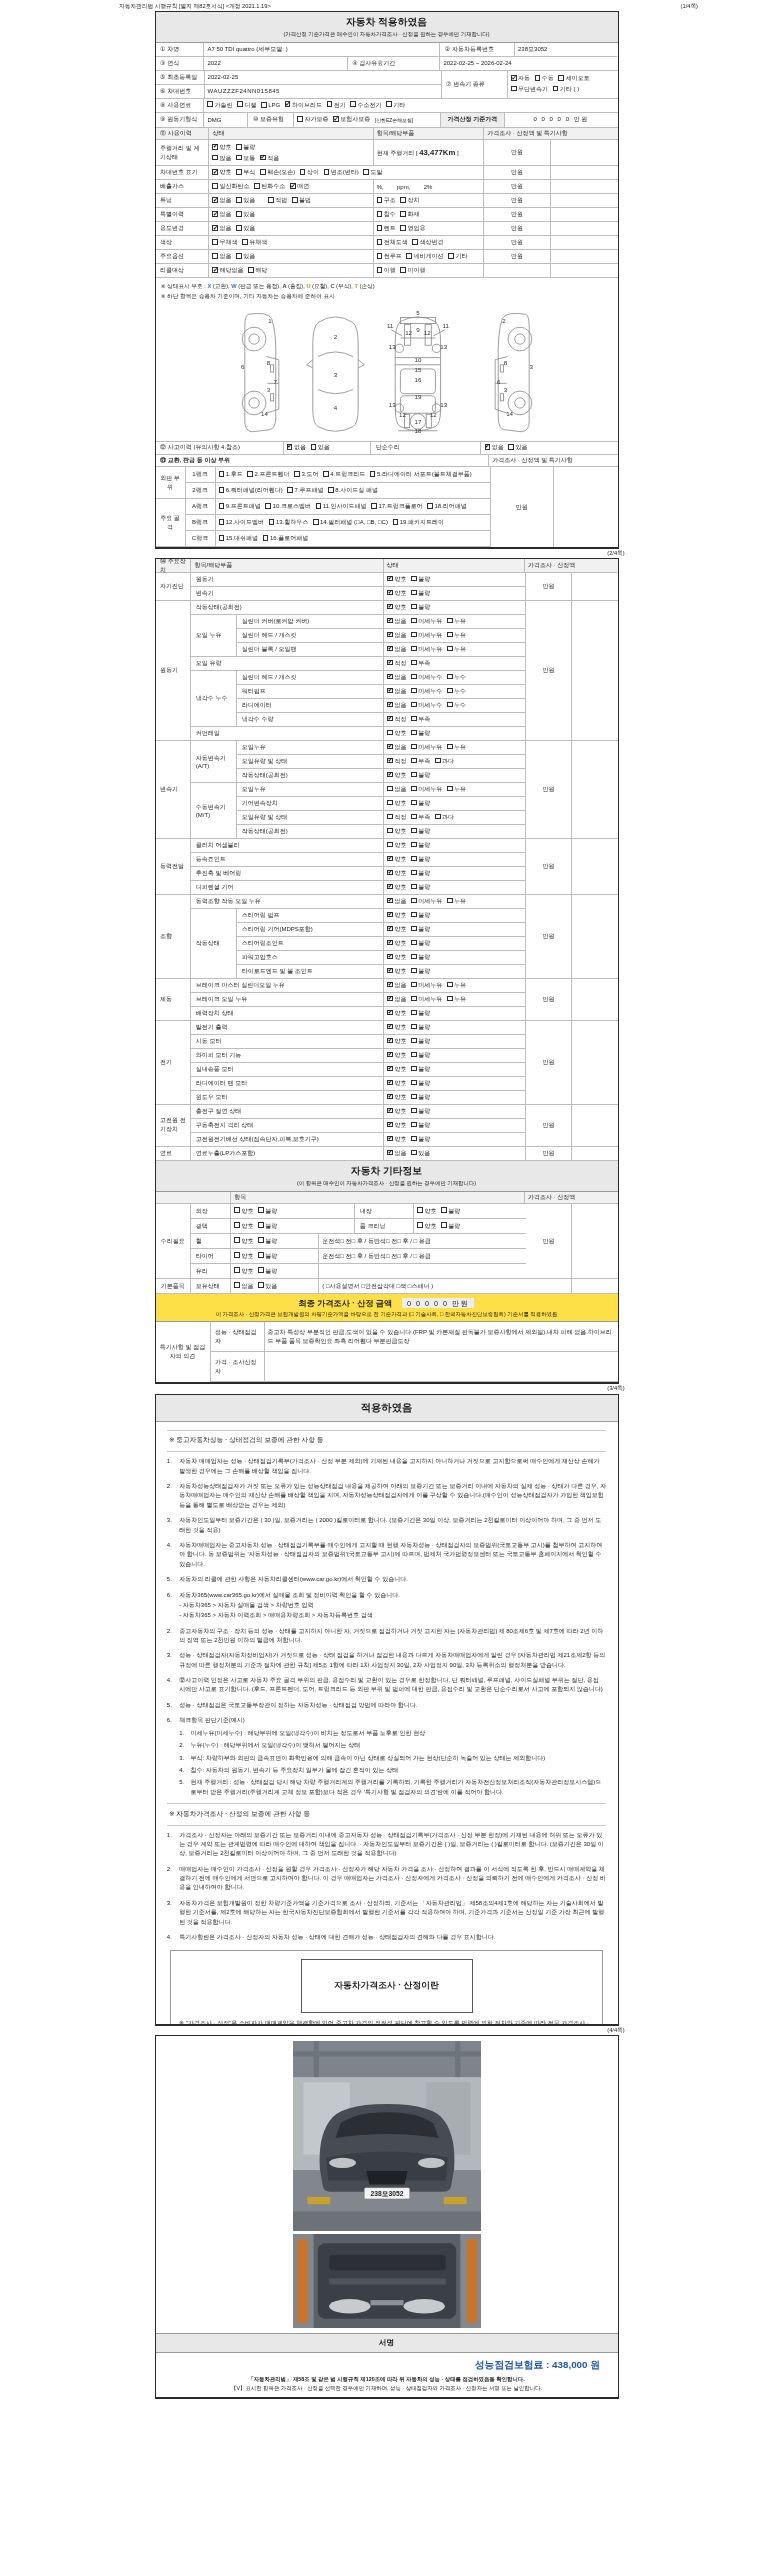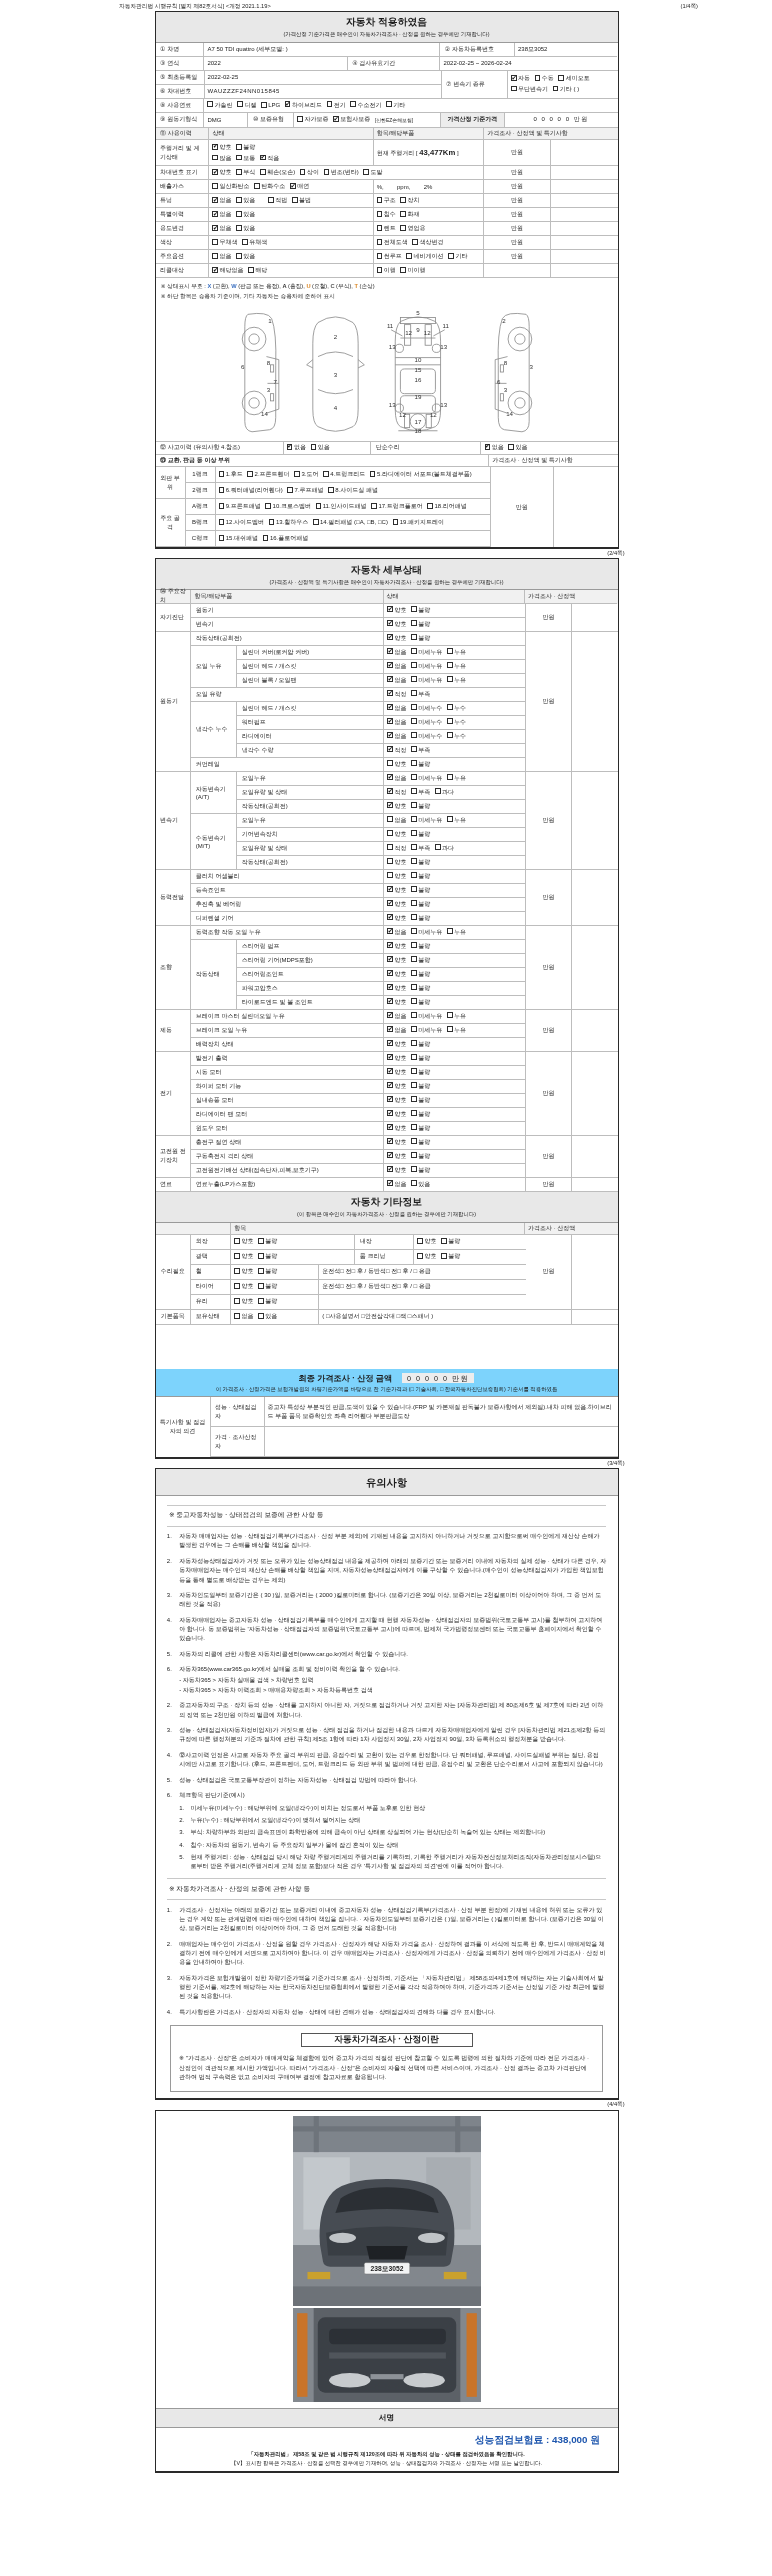--- a/index.html
+++ b/index.html
@@ -43,21 +43,21 @@
   .legend{font-size:5.7px;padding:3.6px 5.2px 0;line-height:1.5;}
   
   .notice-body{padding:5.2px 11.3px 4.1px;}
   .nsubhead{border-top:0.5px solid #c8c8c8;border-bottom:0.5px solid #c8c8c8;padding:5.7px 2.1px;font-size:6.7px;margin:3.1px 0 5.2px;}
   .nitem{display:flex;font-size:6px;line-height:1.55;margin-bottom:6.2px;}
   .nnum{width:12.4px;flex:none;}
   .nsub{margin-top:1px;}
   .nsubnum{display:flex;margin-top:3.1px;}
   .nsubnum .nnum{width:11.3px;}
   .infobox-outer{border:0.5px solid #9a9a9a;margin:8.2px 3.1px 5.2px;padding:7.2px 8.2px 8.2px;}
-  .infobox-title{border:0.5px solid #555;width:170px;margin:0 auto;text-align:center;font-size:8.8px;font-weight:bold;padding:0 0;}
+  .infobox-title{border:0.5px solid #555;width:170px;margin:0 auto;text-align:center;font-size:8.8px;font-weight:bold;padding:20px 0;}
   .infobox-text{font-size:6px;line-height:1.6;margin-top:6.7px;}
   
   .photo-stack{display:flex;flex-direction:column;align-items:center;padding:5.2px 0 5.2px;gap:2.6px;}
   
   .signband{background:#e8e8e8;border-top:0.5px solid #9a9a9a;border-bottom:0.5px solid #9a9a9a;text-align:center;font-size:7.7px;font-weight:bold;padding:4.1px 0;}
   .premium{text-align:right;padding:6.2px 17.5px 3.1px 0;font-size:9.8px;font-weight:bold;color:#1f57ae;}
   .footlines{text-align:center;font-size:5.4px;color:#222;line-height:1.6;padding-bottom:4.1px;}
   .footlines .b{font-weight:bold;}
   svg text{font-family:"Liberation Sans","DejaVu Sans",sans-serif;}
 </style>
@@ -414,24 +414,20 @@
         </div>
       <div class="c center" style="width:64px;border-bottom:none;align-items:center;" id="accident-price">만원</div>
       <div class="c last" style="width:64px;border-bottom:none;"></div>
     </div>
   </div>
   <div class="pagemark">
       <span>(2/4쪽)</span>
     </div>
 
   <div class="pagebox">
-    <div class="sechead">
-      <div class="t">자동차 세부상태</div>
-      <div class="n">(가격조사 · 산정액 및 특기사항은 매수인이 자동차가격조사 · 산정을 원하는 경우에만 기재합니다)</div>
-    </div>
     <div class="fr hed" style="height:13.4px;">
       <div class="c lab" style="width:36px;">⑭ 주요장치</div>
       <div class="c" style="width:193px;">항목/해당부품</div>
       <div class="c" style="width:142px;">상태</div>
       <div class="c last" style="width:93px;">가격조사 · 산정액</div>
     </div>
     <div id="detail-rows">
         <div class="fr">
          <div class="c lab" style="width:36px;align-items:center;">자기진단</div>
          <div style="width:335px;">
@@ -904,21 +900,21 @@
                 <span class="opt"><span class="cb "></span>있음</span>
               </div>
          <div class="c last" style="width:207px;border-bottom:none;">( □사용설명서 □안전삼각대 □잭 □스패너 )</div>
               </div>
           </div>
          <div class="c center" style="width:46px;"></div>
          <div class="c last" style="width:46px;"></div>
        </div>
       </div>
 
-    <div style="background:#7dd3fc;border-bottom:0.5px solid #9a9a9a;padding:3.6px 0 3.1px;margin-top:44px;">
+    <div style="background:#fde047;border-bottom:0.5px solid #9a9a9a;padding:3.6px 0 3.1px;">
       <div style="text-align:center;">
         <span style="font-size:8.2px;font-weight:bold;">최종 가격조사 · 산정 금액</span>
         <span class="valbox" style="font-size:7.2px;margin-left:7.2px;">0 0 0 0 0 만원</span>
       </div>
       <div style="text-align:center;font-size:5.4px;margin-top:2.6px;">이 가격조사 · 산정가격은 보험개발원의 차량기준가액을 바탕으로 한 기준가격과 (□ 기술사회, □ 한국자동차진단보증협회) 기준서를 적용하였음</div>
     </div>
 
     <div class="fr">
       <div class="c center" style="width:57px;border-bottom:none;">특기사항 및 점검자의 의견</div>
       <div style="width:407px;" id="opinion-rows">
@@ -932,21 +928,21 @@
        </div>
         </div>
     </div>
   </div>
   <div class="pagemark">
       <span>(3/4쪽)</span>
     </div>
 
   <div class="pagebox" style="height:632px;overflow:hidden;">
     <div class="sechead" style="padding:6.2px 0 5.7px;">
-      <div class="t" style="font-size:10.3px;">유의사항</div>
+      <div class="t" style="font-size:10.3px;">적용하였음</div>
     </div>
     <div class="notice-body" id="notice-body">
         <div class="nsubhead">※ 중고자동차성능 · 상태점검의 보증에 관한 사항 등</div>
         <div class="nitem">
            <span class="nnum">1.</span>
            <span style="flex:1;">자동차 매매업자는 성능 · 상태점검기록부(가격조사 · 산정 부분 제외)에 기재된 내용을 고지하지 아니하거나 거짓으로 고지함으로써 매수인에게 재산상 손해가 발생한 경우에는 그 손해를 배상할 책임을 집니다.</span>
          </div>
         <div class="nitem">
            <span class="nnum">2.</span>
            <span style="flex:1;">자동차성능상태점검자가 거짓 또는 오류가 있는 성능상태점검 내용을 제공하여 아래의 보증기간 또는 보증거리 이내에 자동차의 실제 성능 · 상태가 다른 경우, 자동차매매업자는 매수인의 재산상 손해를 배상할 책임을 지며, 자동차성능상태점검자에게 이를 구상할 수 있습니다.(매수인이 성능상태점검자가 가입한 책임보험 등을 통해 별도로 배상받는 경우는 제외)</span>

